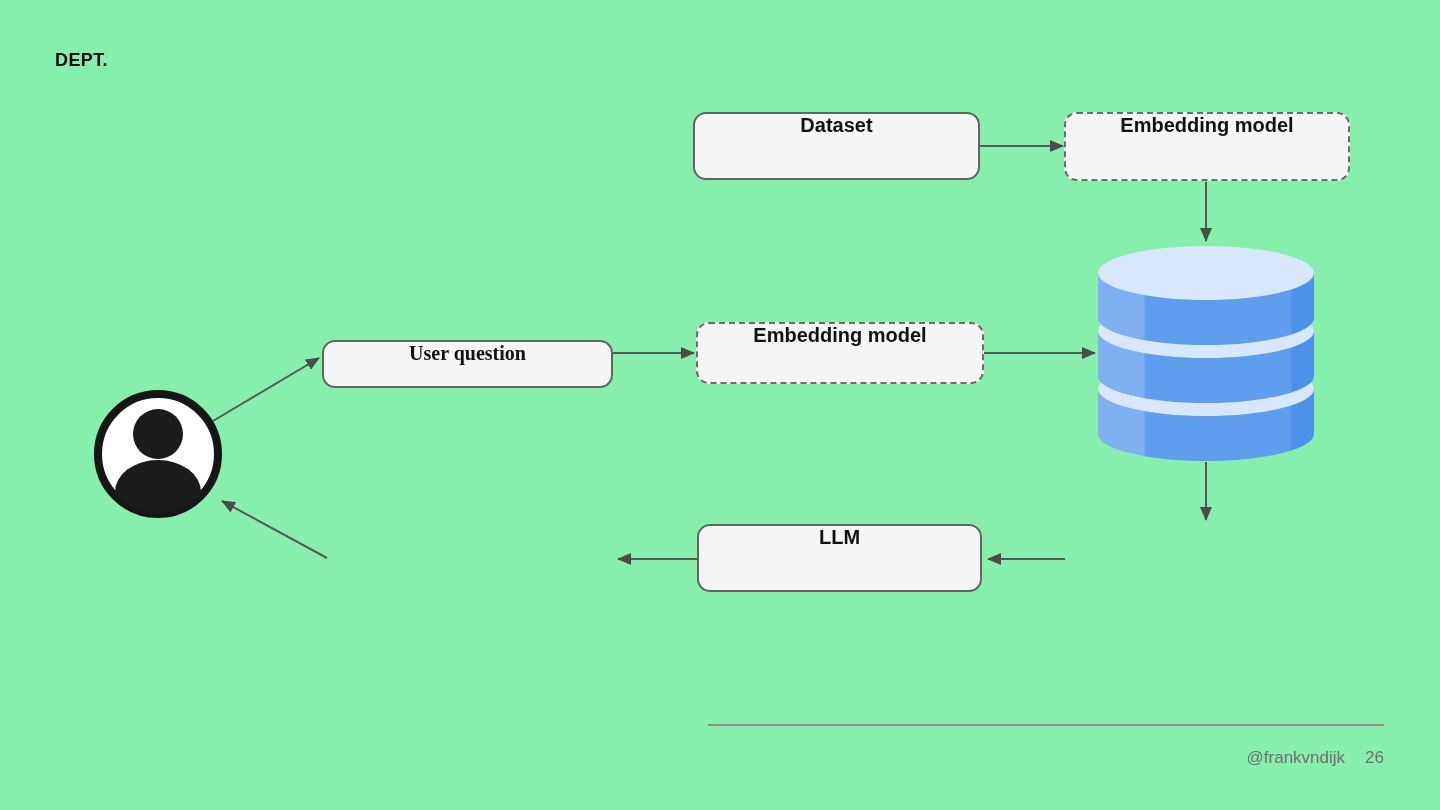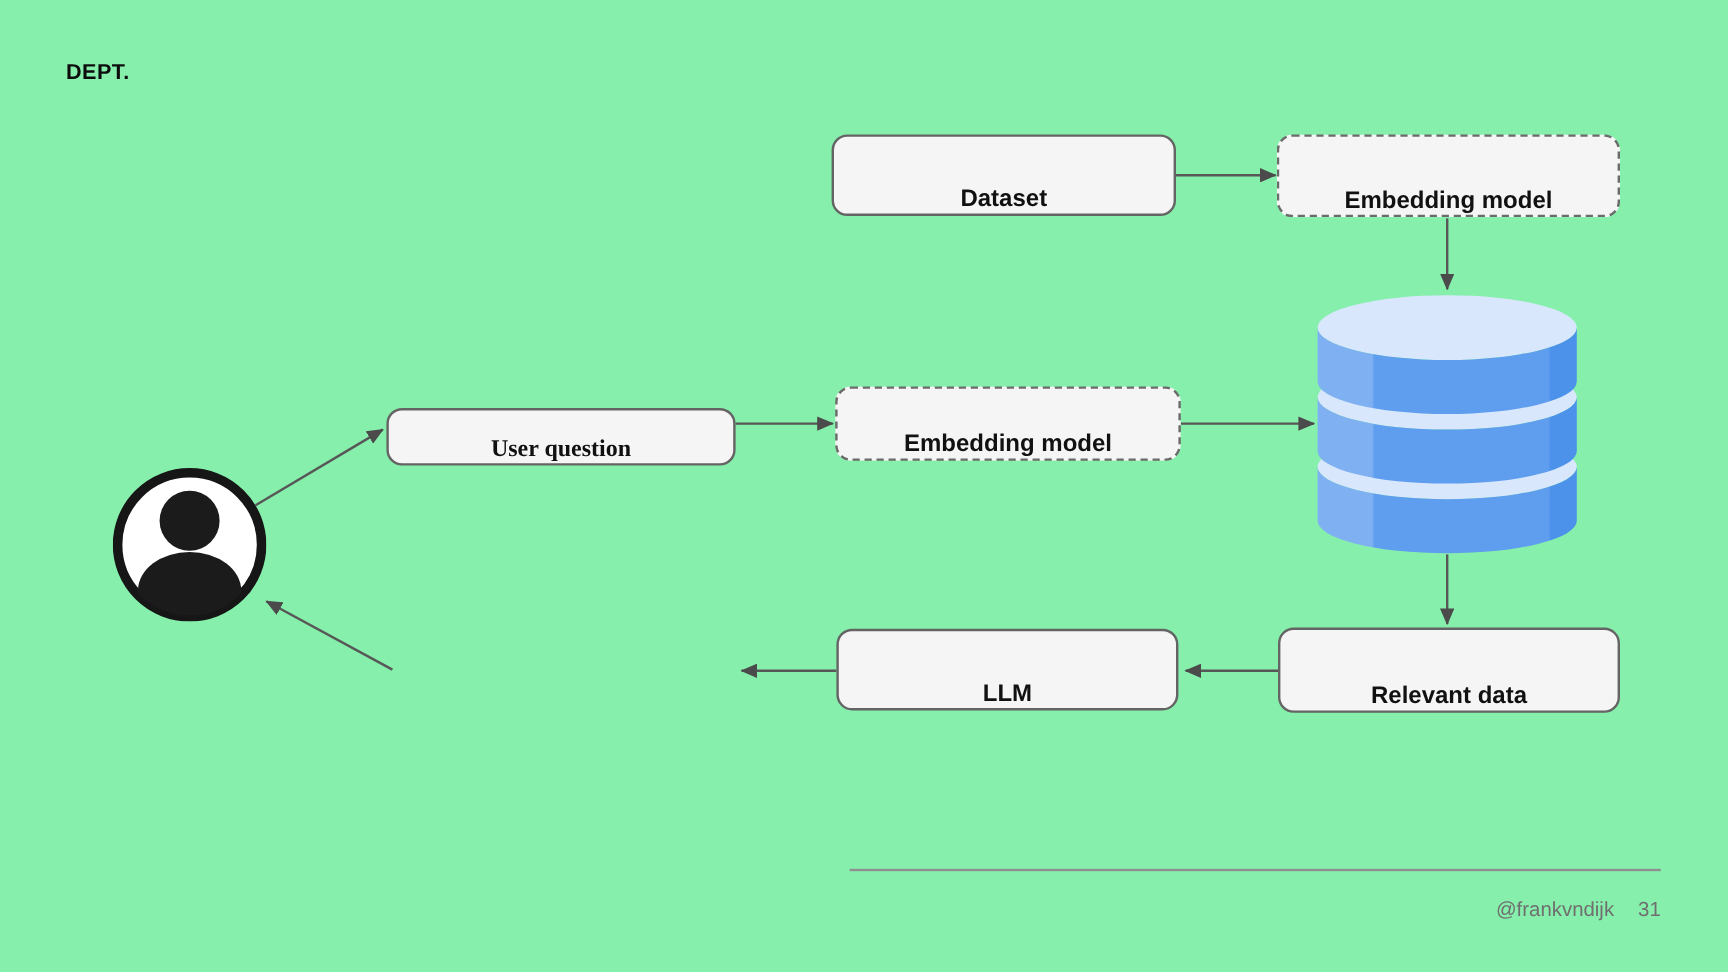--- a/index.html
+++ b/index.html
@@ -6,21 +6,21 @@
   .slide{
     position:relative;width:1440px;height:810px;overflow:hidden;
     background:#86efac;
     font-family:"Liberation Sans", sans-serif;
   }
   .logo{
     position:absolute;left:55px;top:50px;
     font-size:18px;font-weight:bold;letter-spacing:0.4px;color:#0c0c0c;
   }
   .node{
-    position:absolute;display:flex;align-items:flex-end;justify-content:center;
+    position:absolute;display:flex;align-items:flex-start;justify-content:center;
     border:2px solid #646464;border-radius:13px;background:#f5f5f6;
     font-size:20px;font-weight:bold;color:#111;box-sizing:border-box;
   }
   .node.dashed{border-style:dashed;border-color:#6b6b6b;}
   .connectors{position:absolute;left:0;top:0;pointer-events:none;}
   .icon-wrap{position:absolute;}
   .footer-line{position:absolute;left:708px;top:724px;width:676px;height:2px;background:#8f8f8f;}
   .footer{
     position:absolute;right:56px;top:748px;display:flex;gap:20px;
     font-size:17px;color:#6f6f6f;justify-content:center;
@@ -66,23 +66,20 @@
 
   <div class="node dashed" style="left:696px;top:322px;width:288px;height:62px;">
     <span>Embedding model</span>
   </div>
 
 
   <div class="node" style="left:697px;top:524px;width:285px;height:68px;">
     <span>LLM</span>
   </div>
 
-  <div class="node" style="left:1065px;top:523px;width:285px;height:71px;">
-    <span>Relevant data</span>
-  </div>
 
   <div class="icon-wrap" style="left:1097px;top:245px;width:218px;height:217px;">
     <svg width="218" height="217" viewBox="0 0 218 217">
       <defs>
         <linearGradient id="dbgrad" x1="0" y1="0" x2="1" y2="0">
           <stop offset="0" stop-color="#7fb0f1"></stop>
           <stop offset="0.21" stop-color="#7fb0f1"></stop>
           <stop offset="0.22" stop-color="#5f9def"></stop>
           <stop offset="0.89" stop-color="#5f9def"></stop>
           <stop offset="0.90" stop-color="#4c92ea"></stop>
@@ -112,16 +109,16 @@
       <g clip-path="url(#userclip)">
         <circle cx="64" cy="44" r="25" fill="#1b1b1b"></circle>
         <ellipse cx="64" cy="102" rx="43" ry="32" fill="#1b1b1b"></ellipse>
       </g>
     </svg>
   </div>
 
   <div class="footer-line"></div>
   <div class="footer">
     <span>@frankvndijk</span>
-    <span>31</span>
+    <span>26</span>
   </div>
 
 </div>
 
 </body></html>

